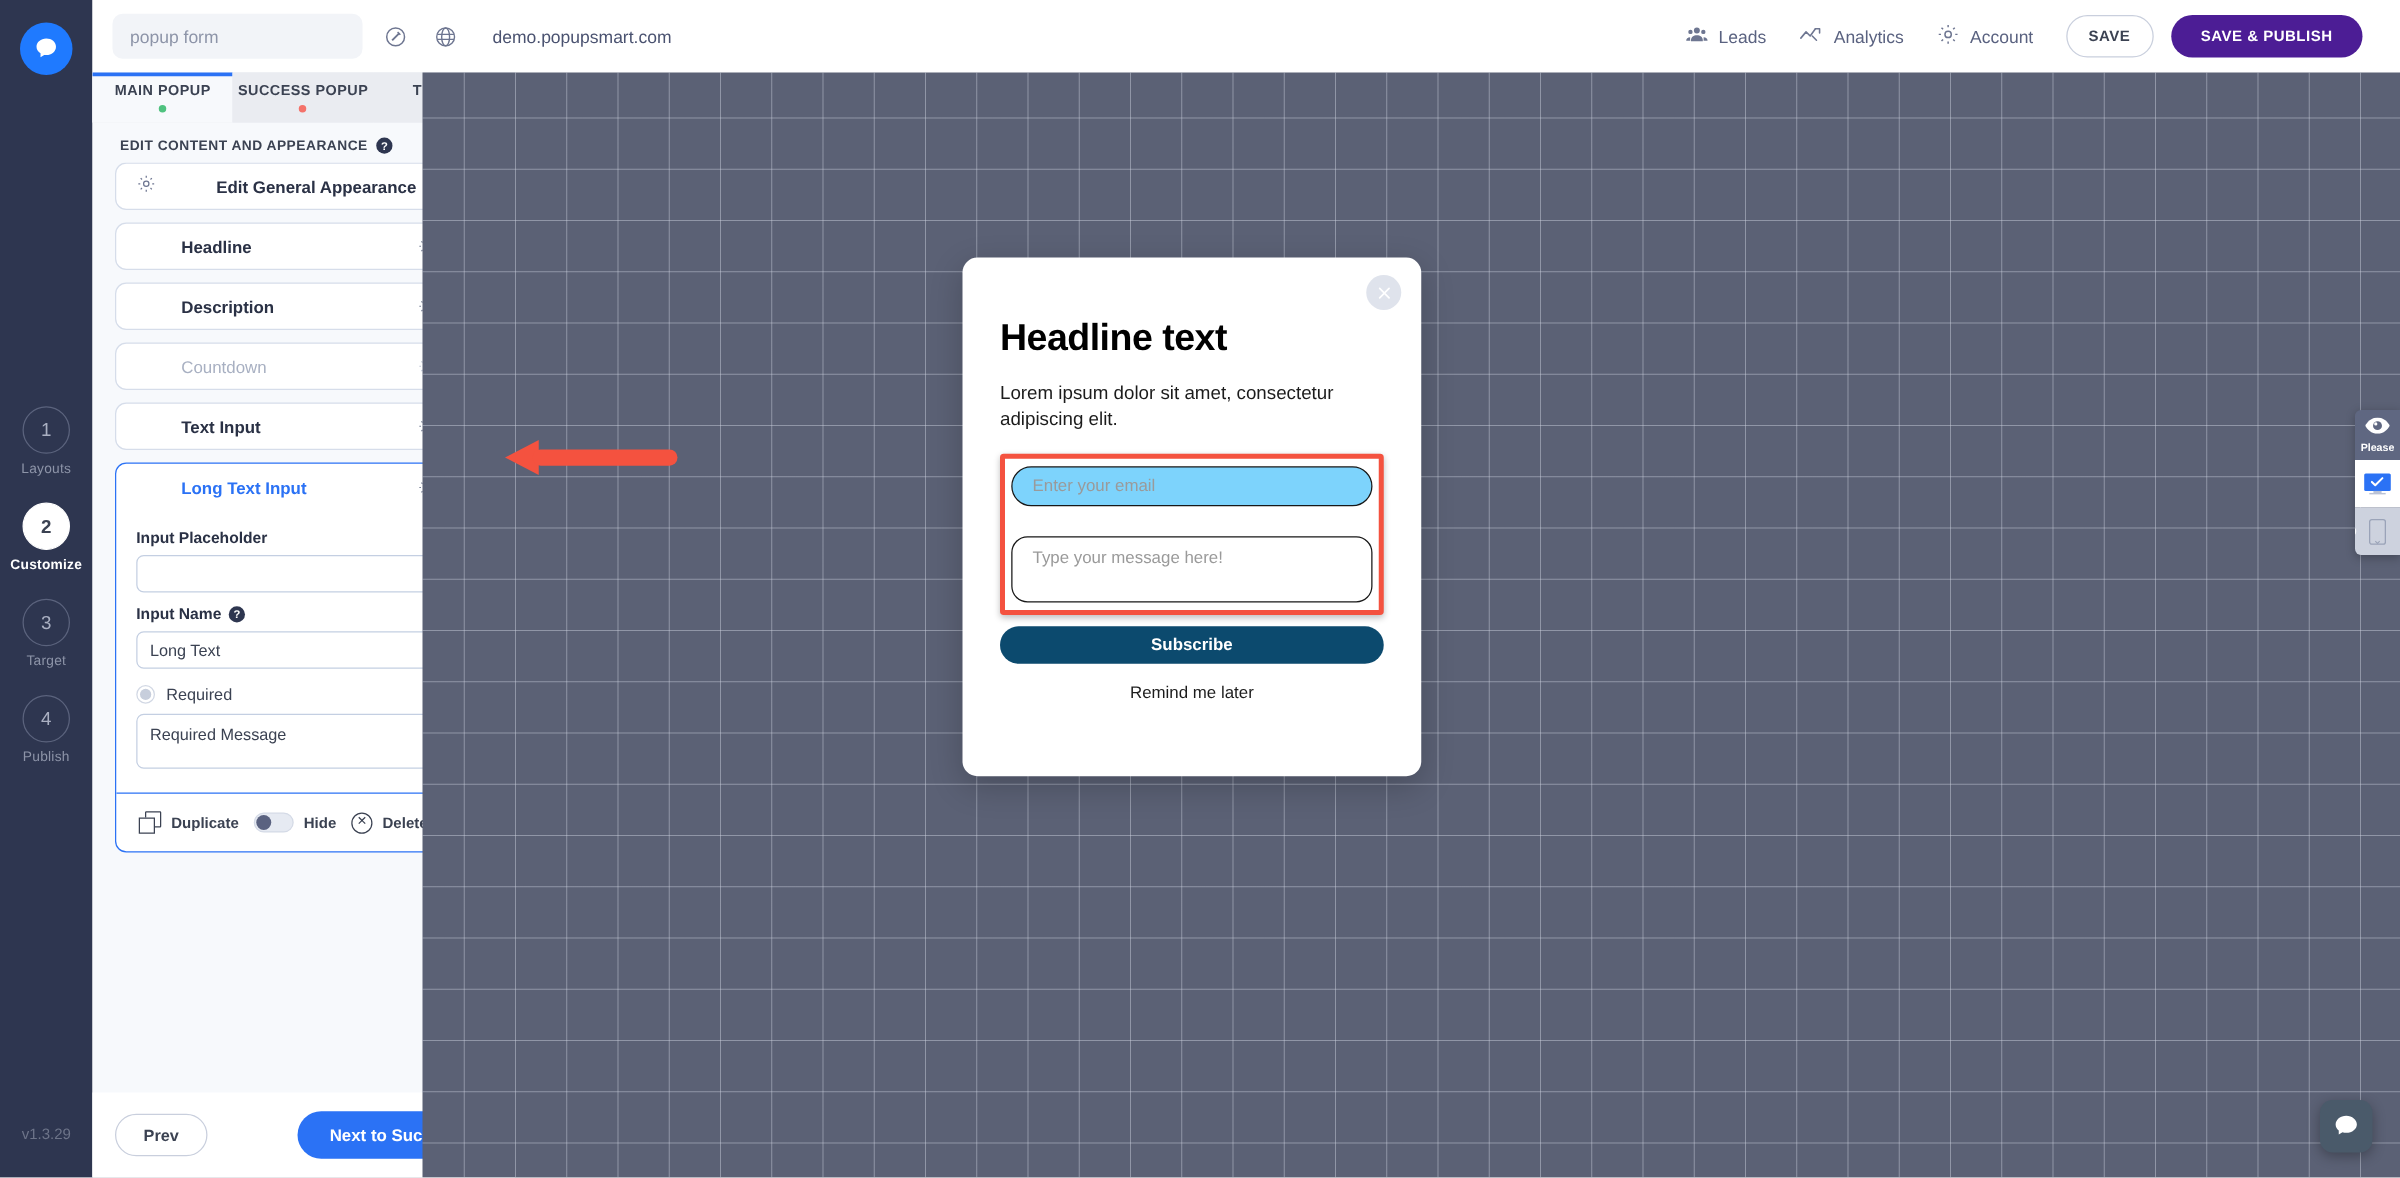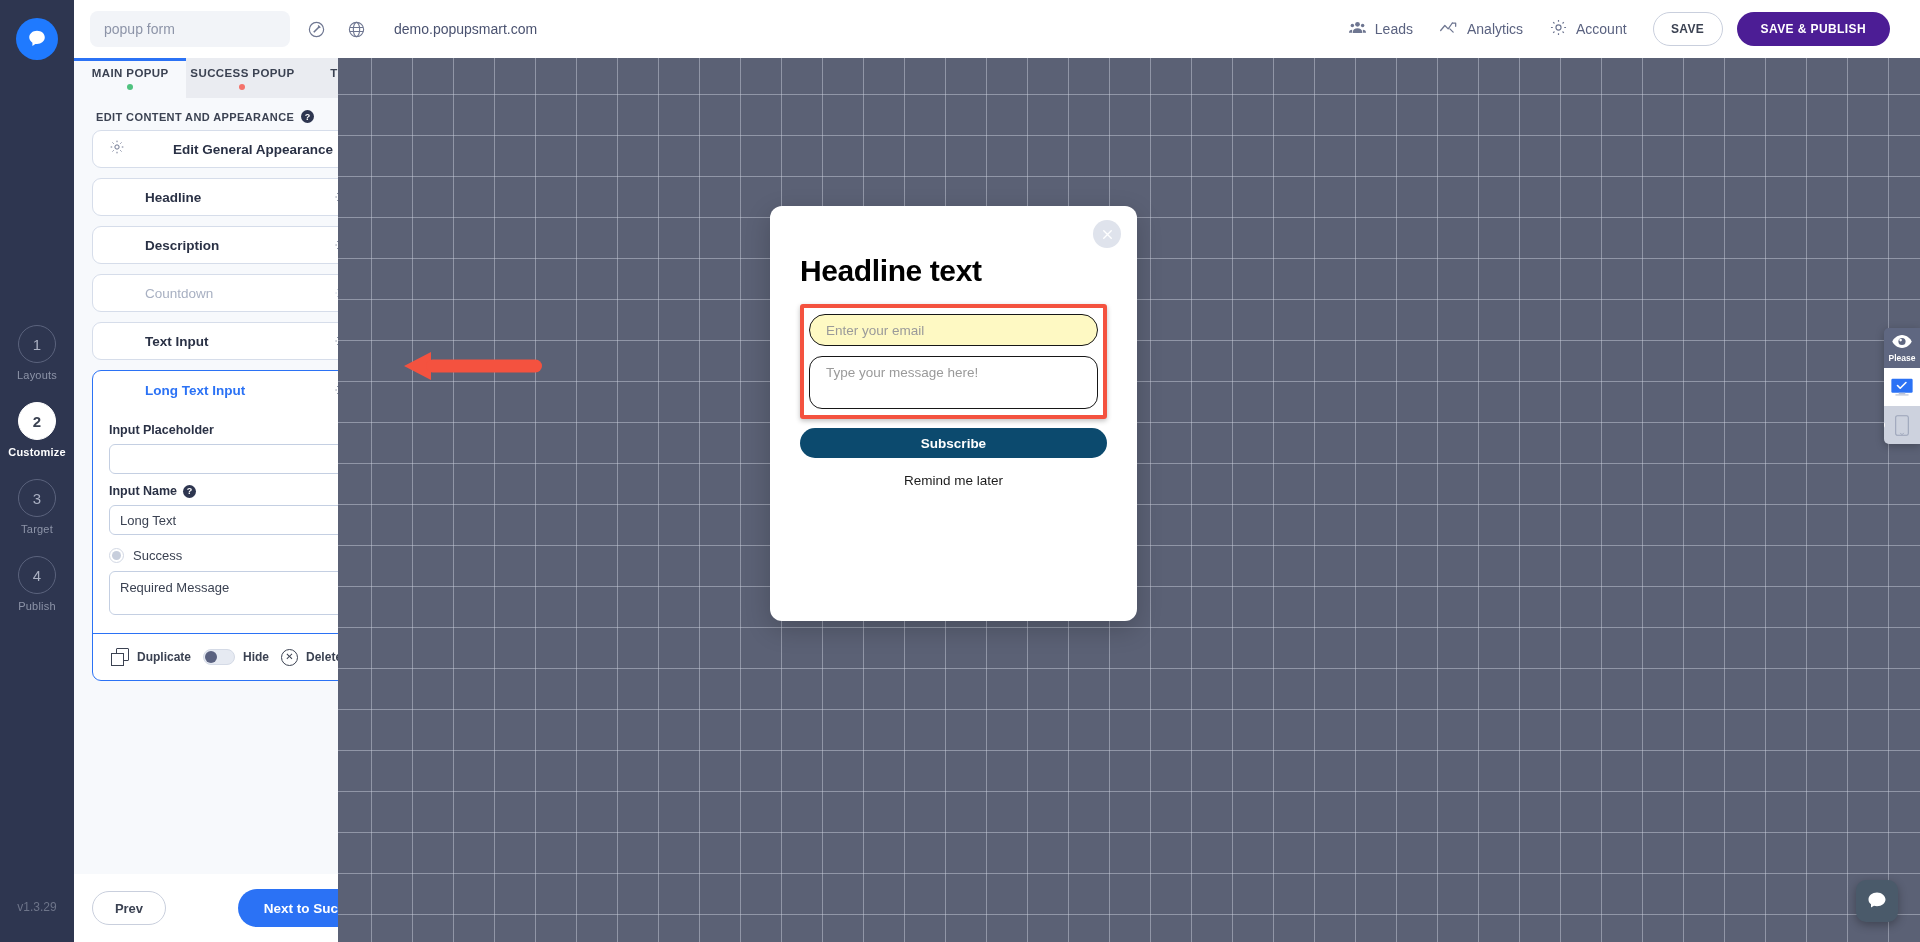--- a/index.html
+++ b/index.html
@@ -224,29 +224,29 @@
   .popup-desc {
     font-size: 15px; color: #1c1c1c; line-height: 1.42; margin-top: 16px;
   }
   .form-highlight {
     position: relative; margin-top: 16px; border: 4px solid #f4523f;
     border-radius: 3px; padding: 6px 5px; background: #fff;
     box-shadow: 0 2px 5px rgba(0,0,0,.25);
   }
   .pp-input {
     width: 100%; height: 32px; border: 1.5px solid #171717; border-radius: 17px;
-    padding: 0 16px; font-size: 13.5px; color: #555; background: #fef9c3;
+    padding: 0 16px; font-size: 13.5px; color: #555; background: #7dd3fc;
     font-family: "Liberation Sans", sans-serif; outline: none; display: block;
   }
   .pp-input::placeholder { color: #9a9a9a; }
   .pp-textarea {
     width: 100%; height: 53px; border: 1.5px solid #171717; border-radius: 13px;
     padding: 8px 16px; font-size: 13.5px; color: #a21caf; background: #fff;
     font-family: "Liberation Sans", sans-serif; outline: none; resize: none;
-    margin-top: 10px; display: block;
+    margin-top: 24px; display: block;
   }
   .pp-textarea::placeholder { color: #9a9a9a; }
   .pp-input.second { margin-top: 6px; }
   .pp-submit {
     width: 100%; height: 30px; margin-top: 9px; border: none; border-radius: 16px;
     background: #0c4a6e; color: #fff; font-size: 13.5px; font-weight: 700; cursor: pointer;
     font-family: "Liberation Sans", sans-serif;
   }
   .pp-remind {
     text-align: center; margin-top: 15px; font-size: 13.5px; color: #1c1c1c; cursor: pointer;
@@ -475,21 +475,21 @@
           <div class="field-label">
             <span>Input Name</span>
             <span class="help-dot">?</span>
           </div>
           <input class="field-input" type="text" value="Long Text" style="">
 
           <div class="require-row">
             <span class="radio-off">
                 <i></i>
               </span>
-            <span class="require-text">Success</span>
+            <span class="require-text">Required</span>
           </div>
 
           <textarea class="field-textarea" style="">Required Message</textarea>
         </div>
 
         <div class="exp-footer">
           <div class="foot-item">
             <span class="dup-icon">
                 <i class="a"></i>
                 <i class="b"></i>
@@ -531,20 +531,21 @@
 
     <div class="popup">
       <div class="popup-close">
         <svg width="15" height="15" viewBox="0 0 24 24" stroke="#ffffff" stroke-width="2.2" stroke-linecap="round">
           <path d="M6 6 18 18M18 6 6 18"></path>
         </svg>
       </div>
 
       <div class="popup-inner">
         <div class="popup-headline">Headline text</div>
+        <div class="popup-desc">Lorem ipsum dolor sit amet, consectetur adipiscing elit.</div>
 
         <div class="form-highlight">
           <input class="pp-input" type="text" placeholder="Enter your email" style="">
           <textarea class="pp-textarea" placeholder="Type your message here!" style=""></textarea>
         </div>
 
         <button class="pp-submit">Subscribe</button>
         <div class="pp-remind">Remind me later</div>
       </div>
     </div>

